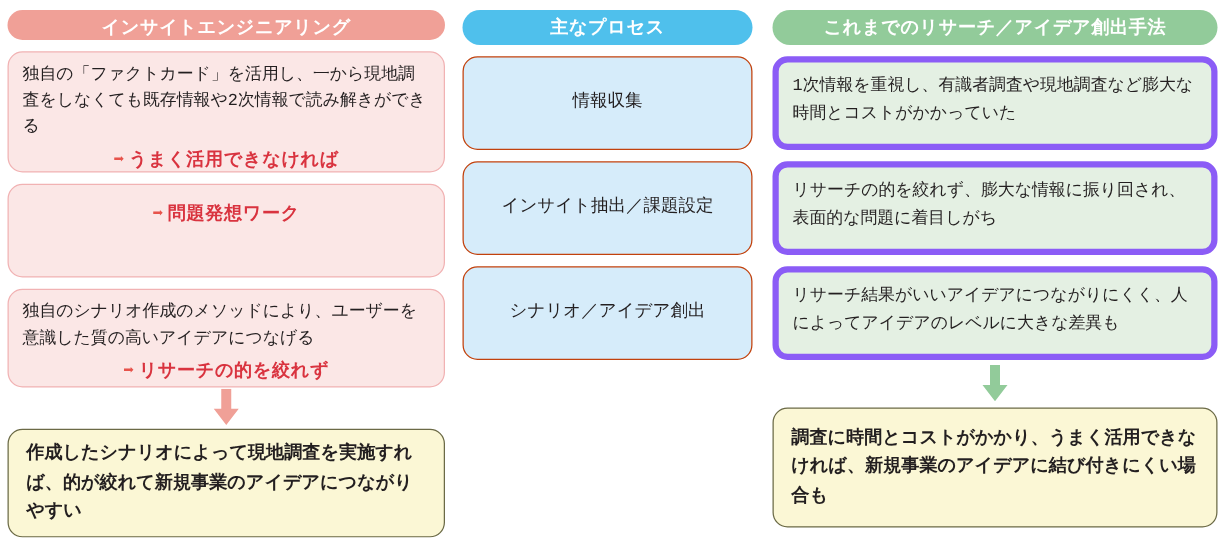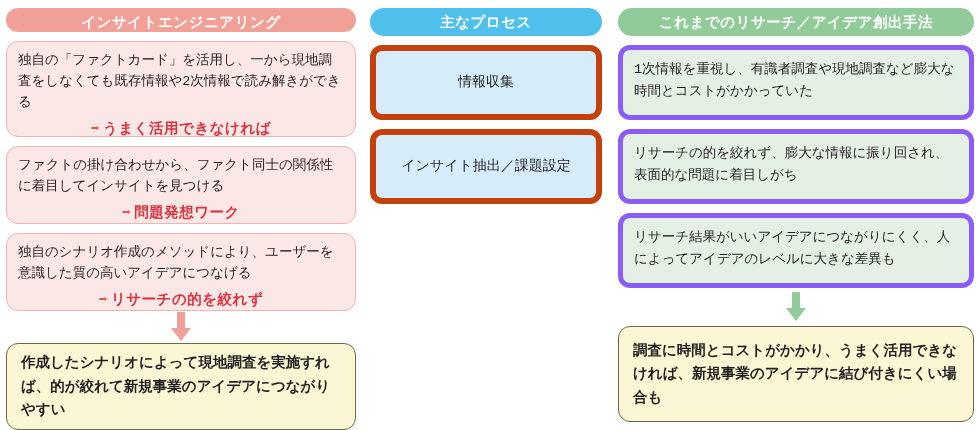--- a/index.html
+++ b/index.html
@@ -81,21 +81,21 @@
   }
   .arrow-glyph {
     color: #e7534b;
     font-weight: bold;
     margin-right: 3px;
   }
 
   
   .box-blue {
     background: #d6ecfa;
-    border: 6px solid #c2410c;
+    border: 1px solid #c2410c;
     margin-top: 9px;
     display: flex;
     align-items: center;
     justify-content: center;
     text-align: center;
     font-size: 14px;
     color: #231f20;
     line-height: 1.5;
   }
 
@@ -159,21 +159,20 @@
   <div class="col col-left">
 
     <div class="col-header hdr-pink">インサイトエンジニアリング</div>
 
     <div class="box box-pink h-row1">
       <p class="desc">独自の「ファクトカード」を活用し、一から現地調査をしなくても既存情報や2次情報で読み解きができる</p>
       <p class="work"><span class="arrow-glyph">➡</span><span>うまく活用できなければ</span></p>
     </div>
 
     <div class="box box-pink h-row2">
-      <p class="desc">ファクトの掛け合わせから、ファクト同士の関係性に着目してインサイトを見つける</p>
       <p class="work"><span class="arrow-glyph">➡</span><span>問題発想ワーク</span></p>
     </div>
 
     <div class="box box-pink h-row3">
       <p class="desc">独自のシナリオ作成のメソッドにより、ユーザーを意識した質の高いアイデアにつなげる</p>
       <p class="work"><span class="arrow-glyph">➡</span><span>リサーチの的を絞れず</span></p>
     </div>
 
     <div class="down-arrow-wrap">
       <svg class="down-arrow" viewBox="0 0 22 30">
@@ -192,20 +191,23 @@
     <div class="col-header hdr-blue">主なプロセス</div>
 
     <div class="box box-blue h-row1">
       <span>情報収集</span>
     </div>
 
     <div class="box box-blue h-row2">
       <span>インサイト抽出／課題設定</span>
     </div>
 
+    <div class="box box-blue h-row3">
+      <span>シナリオ／アイデア創出</span>
+    </div>
 
     <div class="spacer-flex"></div>
 
   </div>
 
   <div class="col col-right">
 
     <div class="col-header hdr-green">これまでのリサーチ／アイデア創出手法</div>
 
     <div class="box box-green h-row1">

